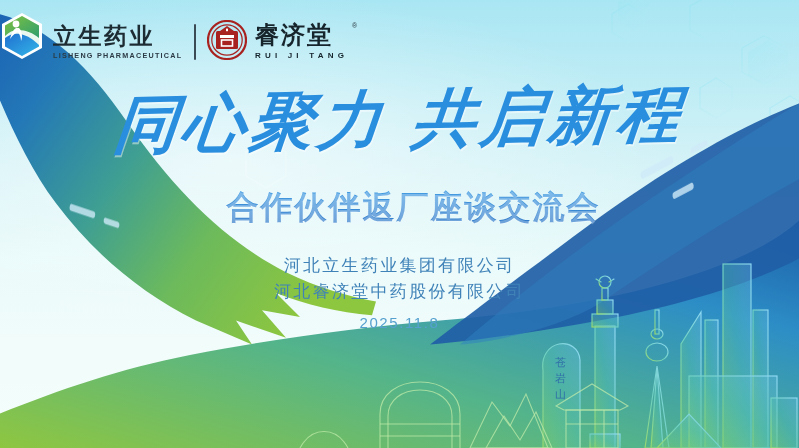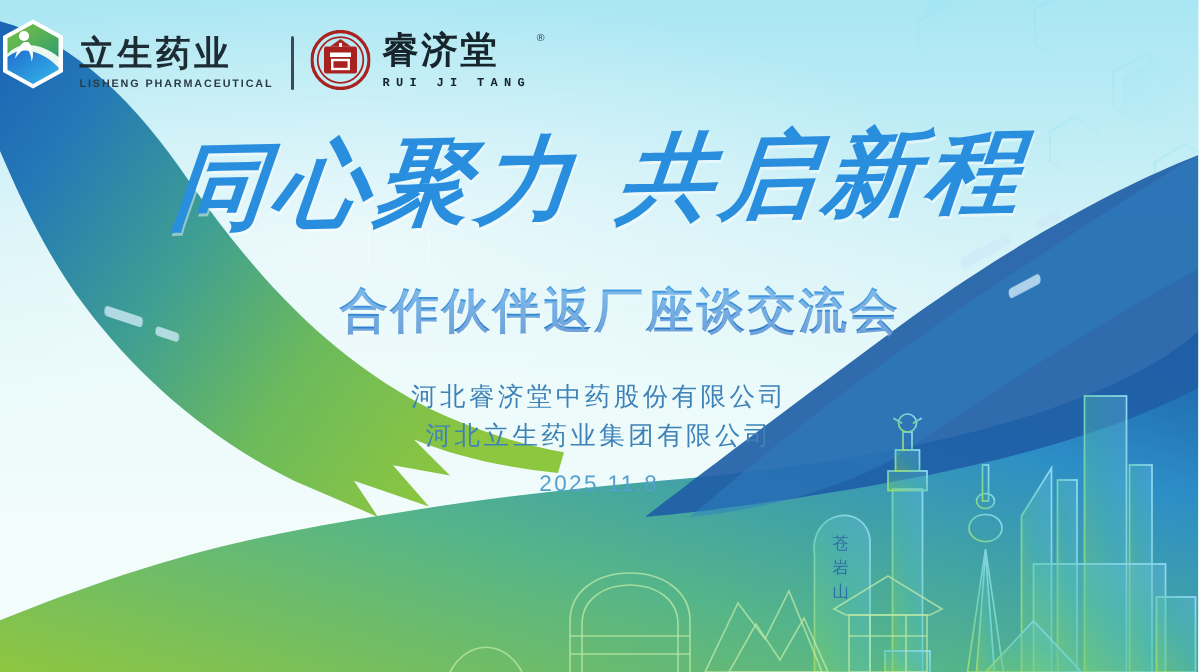--- a/index.html
+++ b/index.html
@@ -30,23 +30,23 @@
   .hexlogo{width:44px;height:48px;position:relative;margin-right:9px;flex:0 0 auto;}
   .ls-text{display:flex;flex-direction:column;justify-content:center;margin-right:10px;}
   .ls-cn{font-size:23px;font-weight:700;color:#1d2b33;letter-spacing:2.5px;line-height:1.05;
          font-family:"DejaVu Sans","Liberation Sans",sans-serif;}
   .ls-en{font-size:7.2px;font-weight:700;color:#2b3a44;letter-spacing:1.25px;margin-top:3px;
          font-family:Liberation Sans, sans-serif;}
   .vbar{width:1.6px;height:36px;background:#3b4b55;margin:0 11px 0 2px;border-radius:1px;}
   .seal{width:40px;height:40px;flex:0 0 auto;margin-right:8px;}
   .rjt-text{display:flex;flex-direction:column;justify-content:center;position:relative;}
   .rjt-cn{font-size:24px;font-weight:700;color:#16242c;letter-spacing:2px;line-height:1.05;
-          font-family:Liberation Mono, monospace;}
+          font-family:Liberation Serif, serif;}
   .rjt-en{font-size:8px;font-weight:700;color:#16242c;letter-spacing:4.2px;margin-top:3px;
-          font-family:Liberation Mono, monospace;}
+          font-family:Liberation Sans, sans-serif;}
   .reg{position:absolute;right:-9px;top:-1px;font-size:7px;color:#2c3a43;}
 
   
   .title-wrap{position:absolute;left:0;right:0;top:88px;text-align:center;z-index:16;}
   .title{
     display:inline-block;
     font-family:"DejaVu Serif","Liberation Serif",serif;
     font-size:63px;font-weight:700;font-style:italic;
     color:#2a8ede;letter-spacing:5px;line-height:1;
     transform:skewX(-7deg) rotate(-1.2deg);
@@ -344,19 +344,19 @@
     </div>
   </div>
 
   <div class="title-wrap">
     <span class="title"><span>同心聚力</span><span class="gapsp"></span><span>共启新程</span></span>
   </div>
 
   <div class="subtitle">合作伙伴返厂座谈交流会</div>
 
   <div class="orgs">
+    <div>河北立生药业集团有限公司</div>
     <div>河北睿济堂中药股份有限公司</div>
-    <div>河北立生药业集团有限公司</div>
   </div>
 
   <div class="date">2025.11.8</div>
 
 </div>
 
 </body></html>

